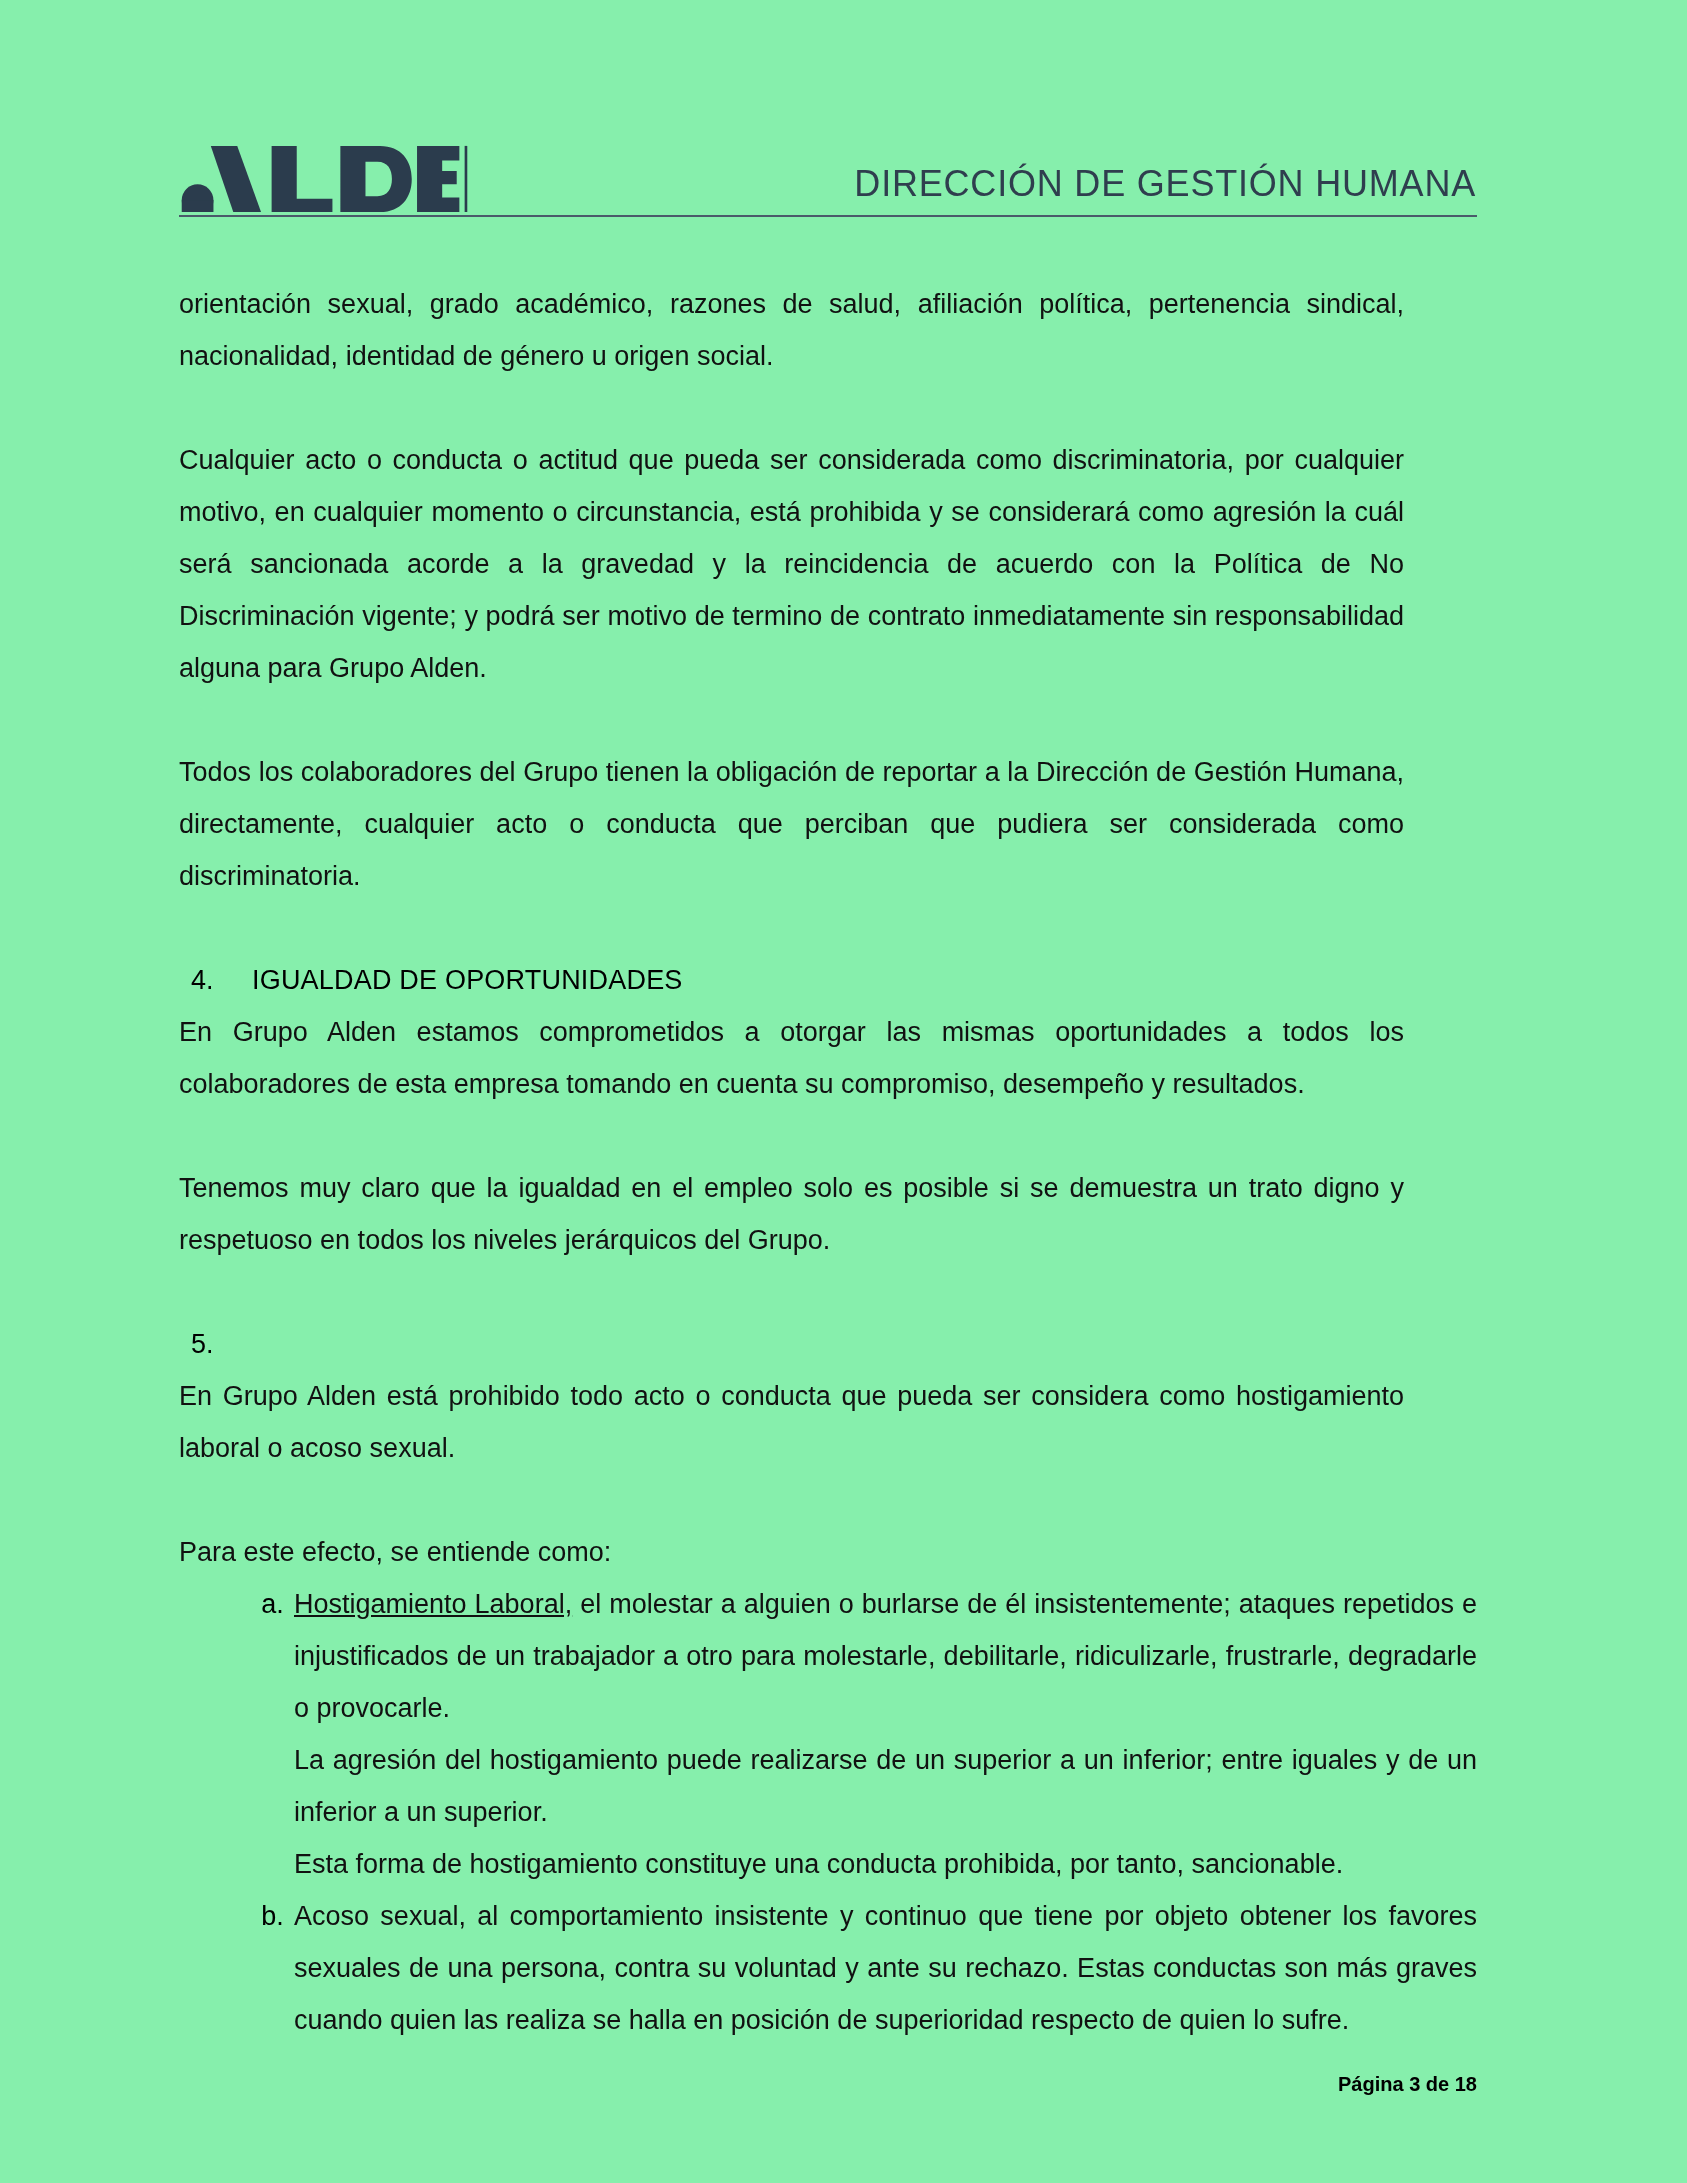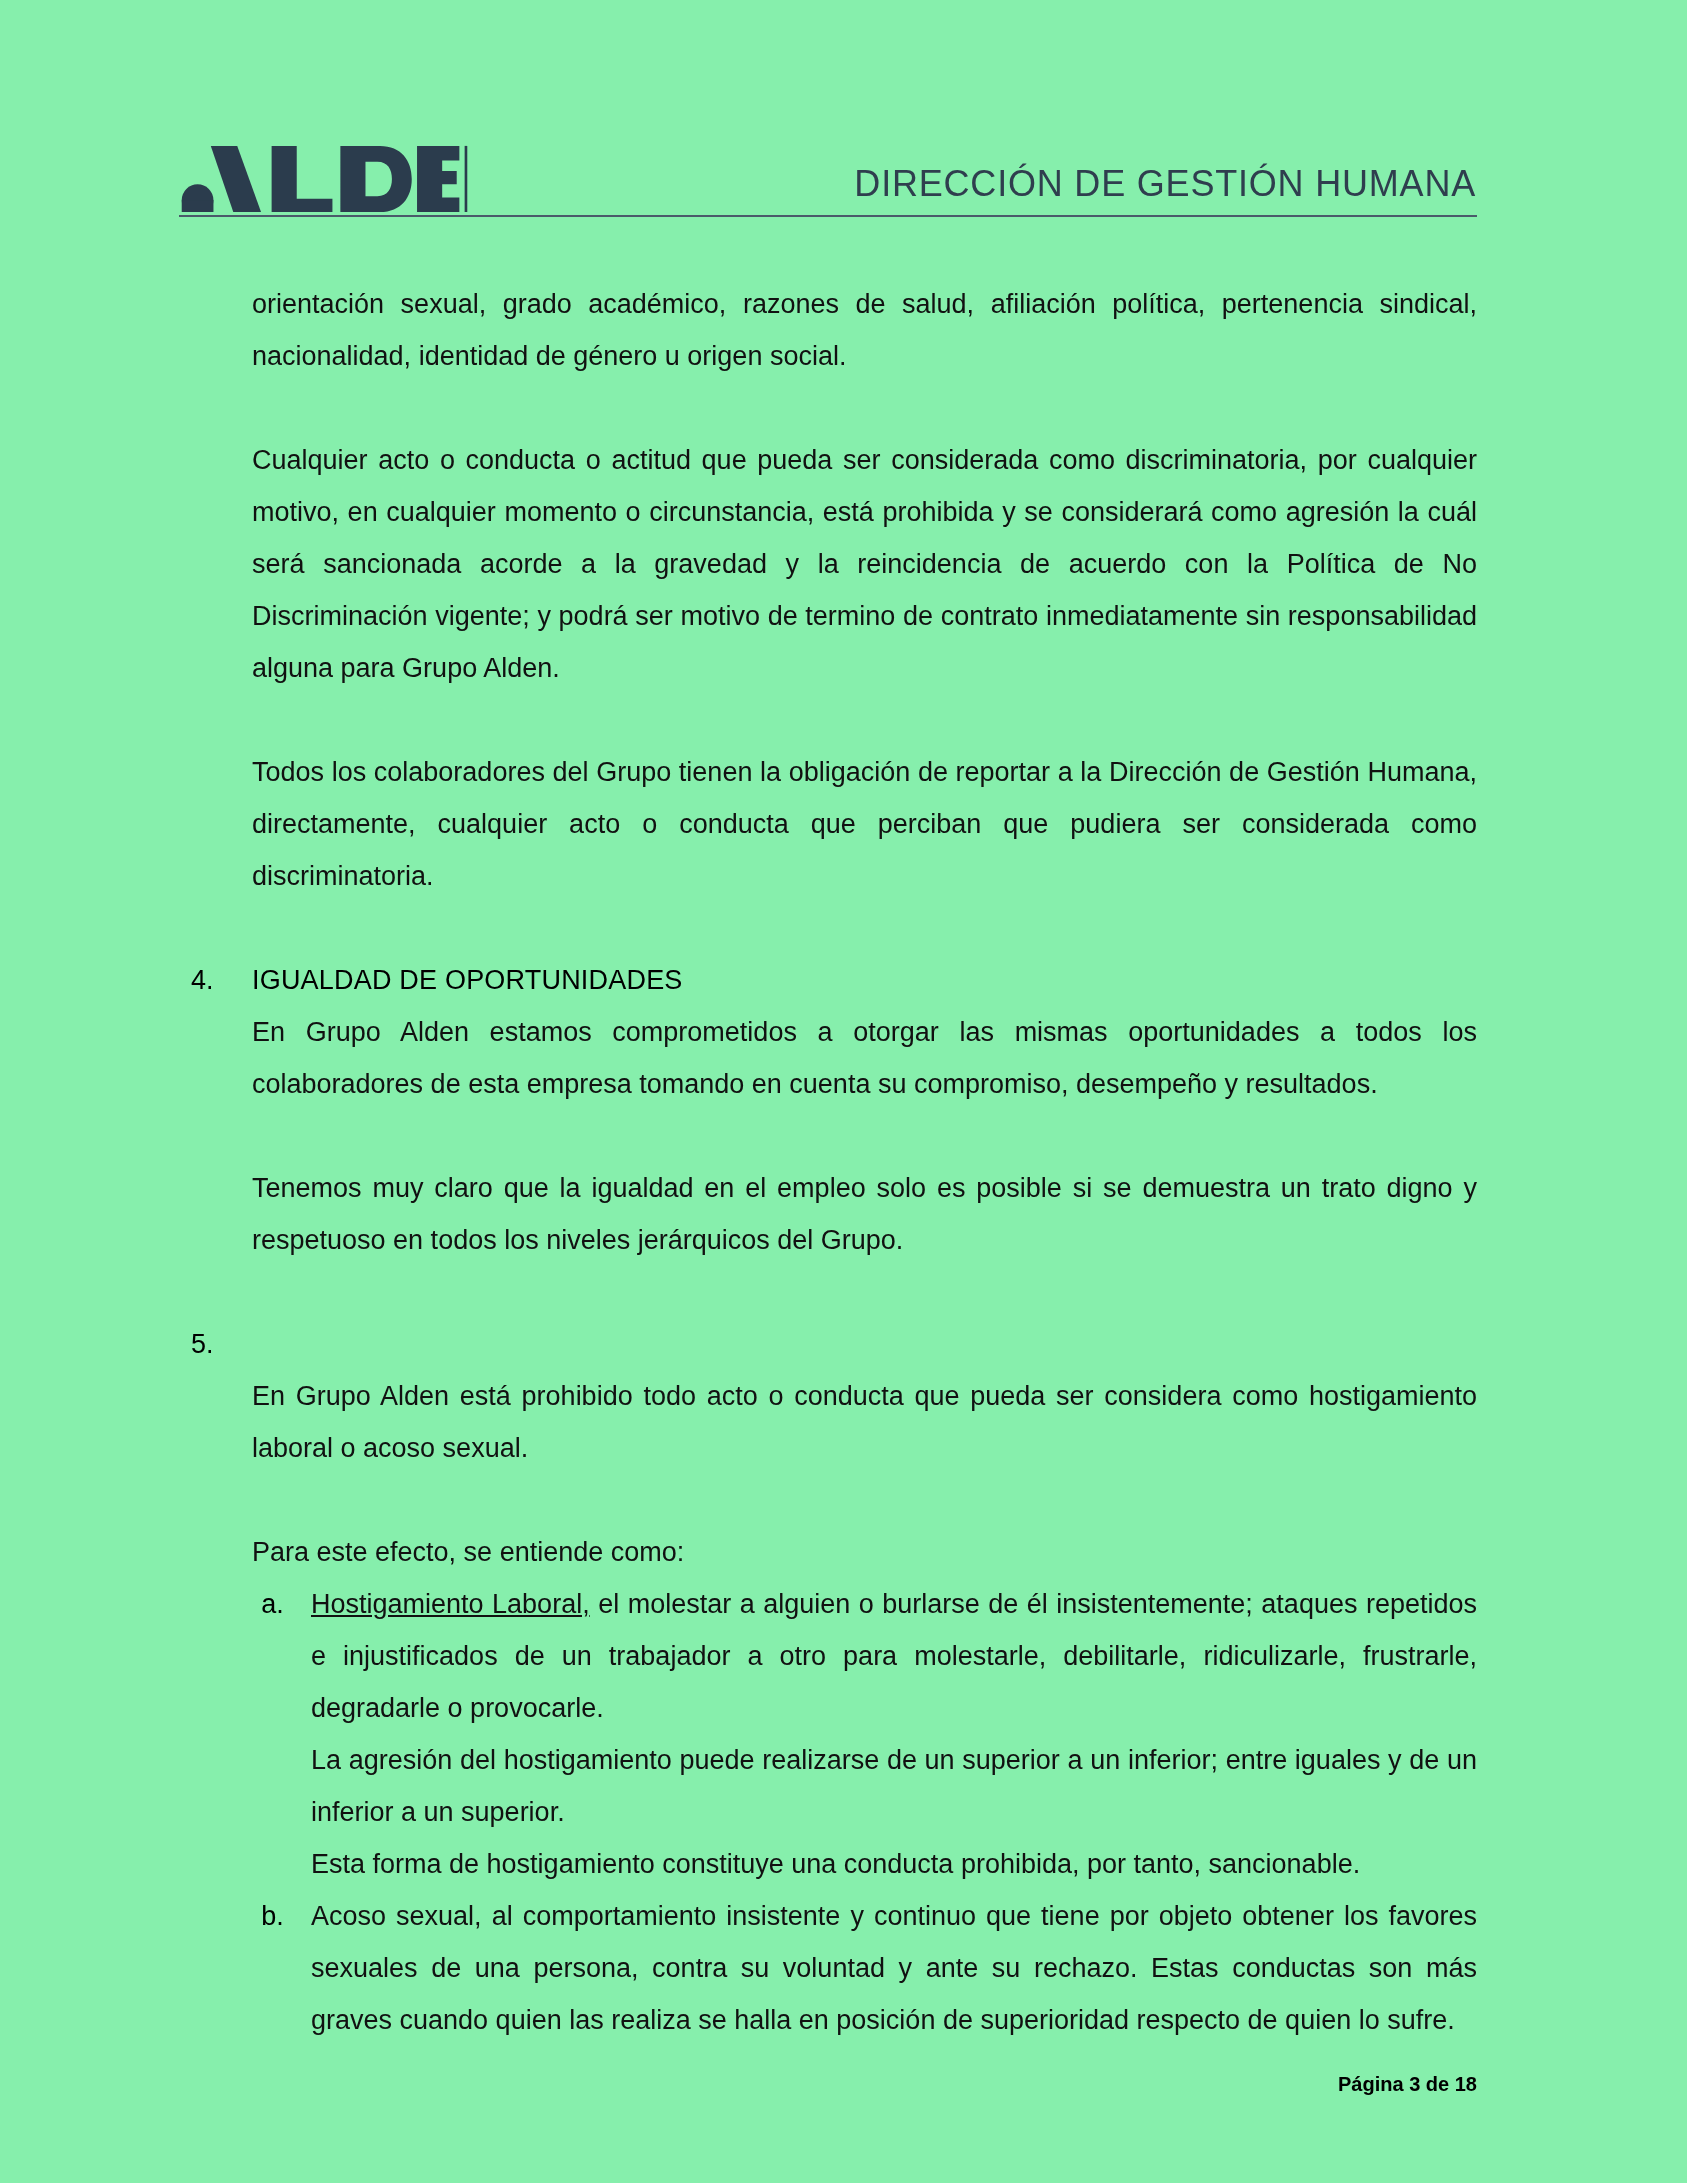--- a/index.html
+++ b/index.html
@@ -65,21 +65,20 @@
   p, .li-text {
     margin: 0;
     font-size: 27px;
     line-height: 52px;
     text-align: justify;
     text-justify: inter-word;
     color: #111111;
     font-weight: 400;
   }
   .para {
-    margin-left: 73px;
     width: 1225px;
   }
   .gap-1 { height: 52px; }
 
   
   .section {
     display: flex;
     margin-left: 0;
     width: 1298px;
   }
@@ -112,21 +111,20 @@
     line-height: 52px;
     text-align: left;
     padding-left: 9.3px;
     box-sizing: border-box;
   }
   .alpha-body {
     flex: 1 1 auto;
   }
   .alpha-body p {
     text-align: justify;
-    margin-left: 17px;
   }
   .u { text-decoration: underline; }
   .last-line { text-align: left; }
 
   
   .footer {
     position: absolute;
     left: 179px;
     top: 2071px;
     width: 1298px;

